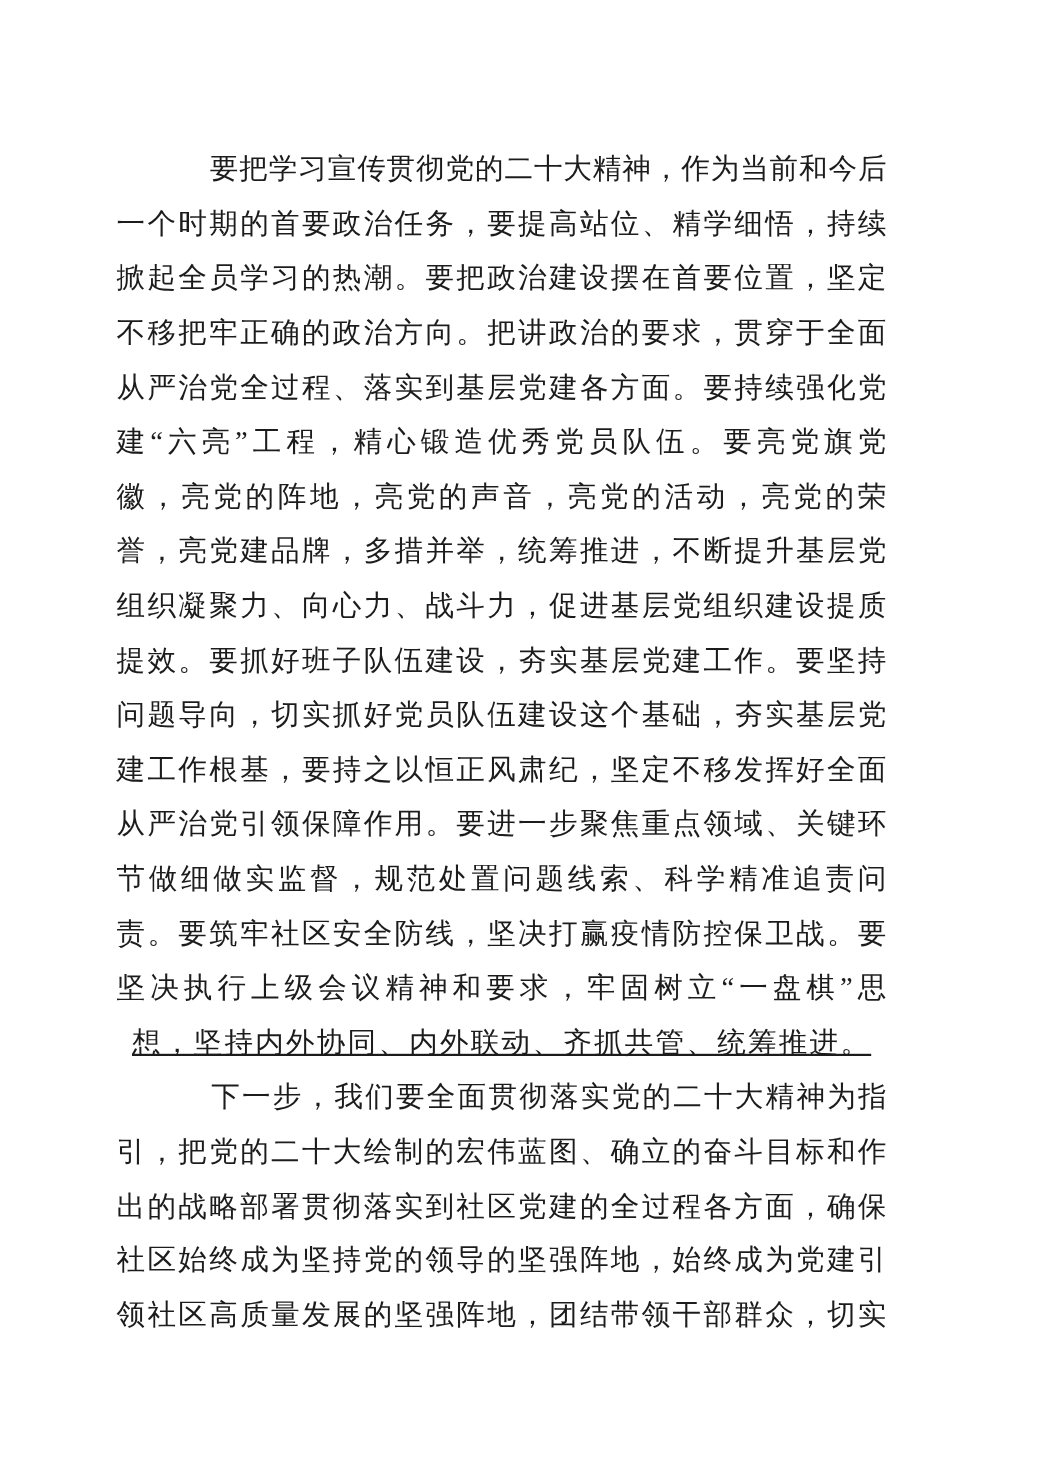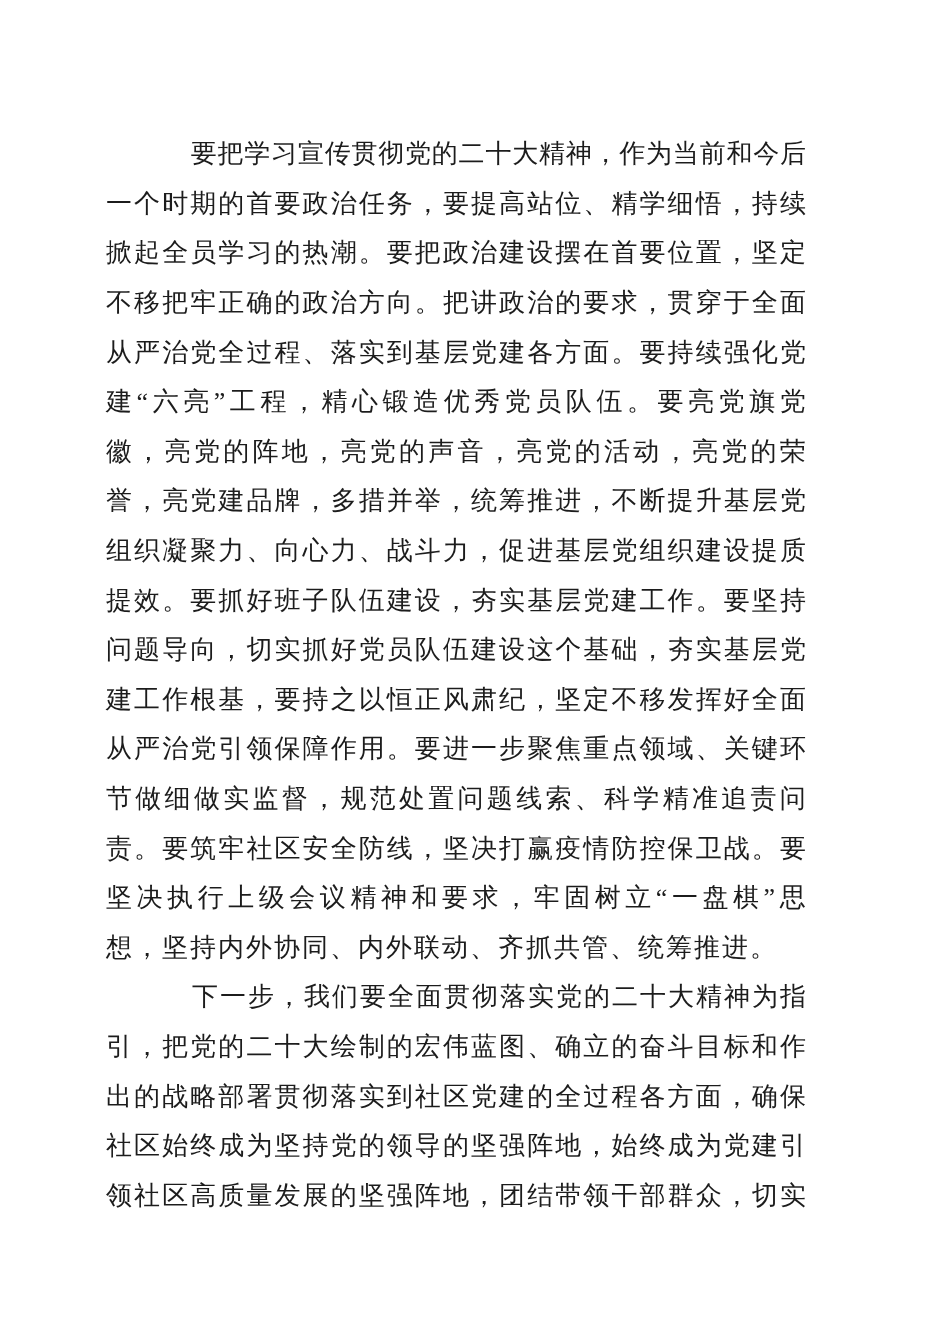--- a/index.html
+++ b/index.html
@@ -41,21 +41,22 @@
   .line.justify .indent-spacer {
     width: 84px;
     flex: 0 0 84px;
     height: 1px;
   }
   .line.endline {
     display: block;
     line-height: 49.6px;
     letter-spacing: 2px;
     white-space: nowrap;
-    text-align: left;
+    text-align: center;
+    text-decoration: underline;
   }
 </style>
 </head>
 <body>
 
 <div class="page">
   <div class="text-block" id="doc-text" style="color: rgb(28, 28, 28);">
       <div class="line justify">
         <span class="indent-spacer"></span>
         <span>要</span>

